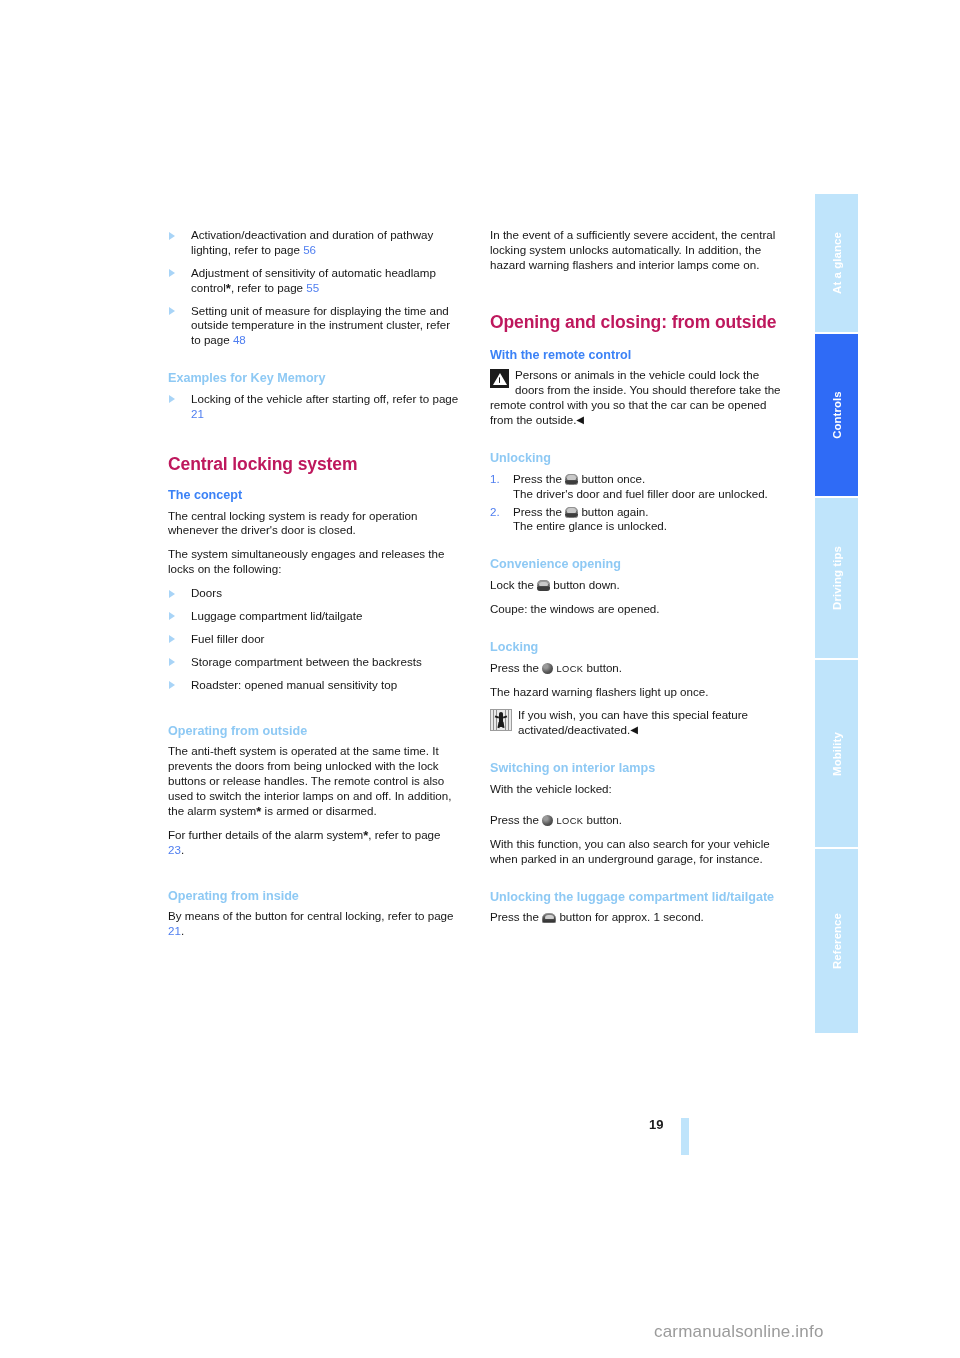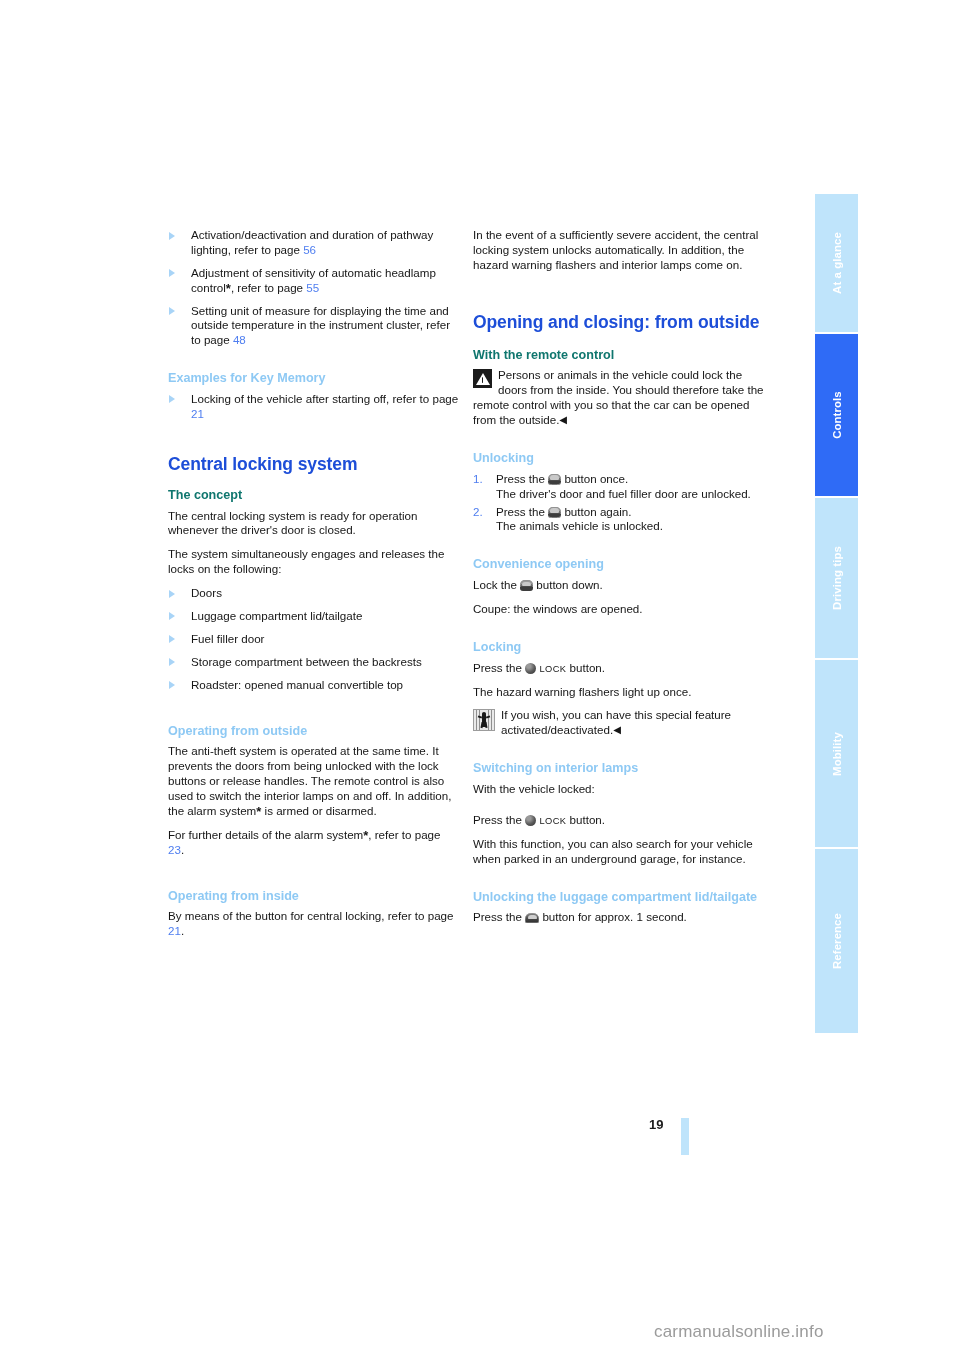--- a/index.html
+++ b/index.html
@@ -23,41 +23,41 @@
     overflow: hidden;
   }
 
   
   .columns {
     position: absolute;
     left: 168px;
     top: 228px;
     width: 616px;
     display: flex;
-    gap: 14px;
+    gap: 31px;
   }
   .col {
     width: 291px;
   }
 
   
   .h1 {
     font-size: 17.5px;
     font-weight: bold;
-    color: #1d4ed8;
+    color: #be185d;
     line-height: 1.26;
     margin: 0 0 13px 0;
     letter-spacing: -0.1px;
   }
   .h1.tight { margin-bottom: 15px; }
 
   .h2 {
     font-size: 12.6px;
     font-weight: bold;
-    color: #0f766e;
+    color: #3b82f6;
     line-height: 1.25;
     margin: 0 0 5px 0;
   }
 
   .h3 {
     font-size: 12.6px;
     font-weight: bold;
     color: #8ec9f4;
     line-height: 1.25;
     margin: 0 0 5px 0;
@@ -390,21 +390,21 @@
       <div class="h2">The concept</div>
 
       <p class="body">The central locking system is ready for operation whenever the driver's door is closed.</p>
       <p class="body">The system simultaneously engages and releases the locks on the following:</p>
 
       <ul class="bullets">
         <li><span class="tri"></span><span>Doors</span></li>
         <li><span class="tri"></span><span>Luggage compartment lid/tailgate</span></li>
         <li><span class="tri"></span><span>Fuel filler door</span></li>
         <li><span class="tri"></span><span>Storage compartment between the backrests</span></li>
-        <li><span class="tri"></span><span>Roadster: opened manual convertible top</span></li>
+        <li><span class="tri"></span><span>Roadster: opened manual sensitivity top</span></li>
       </ul>
 
       <div class="sp-lg"></div>
 
       <div class="h3">Operating from outside</div>
 
 
       <p class="body"><span>The anti-theft system is operated at the same time. It prevents the doors from being unlocked with the lock buttons or release handles. The remote control is also used to switch the interior lamps on and off. In addition, the alarm system</span><span class="ast">*</span><span> is armed or disarmed.</span></p>
 
       <p class="body"><span>For further details of the alarm system</span><span class="ast">*</span><span>, refer to page </span><span class="pg">23</span><span>.</span></p>
@@ -443,21 +443,21 @@
 
       <ol class="steps">
         <li>
           <span class="num">1.</span>
           <span>Press the </span><span class="ico ico-car"></span><span> button once.</span><br>
           <span>The driver's door and fuel filler door are unlocked.</span>
         </li>
         <li>
           <span class="num">2.</span>
           <span>Press the </span><span class="ico ico-car"></span><span> button again.</span><br>
-          <span>The animals vehicle is unlocked.</span>
+          <span>The entire glance is unlocked.</span>
         </li>
       </ol>
 
       <div class="sp-md"></div>
 
       <div class="h3">Convenience opening</div>
 
       <p class="body"><span>Lock the </span><span class="ico ico-car"></span><span> button down.</span></p>
       <p class="body">Coupe: the windows are opened.</p>
 

